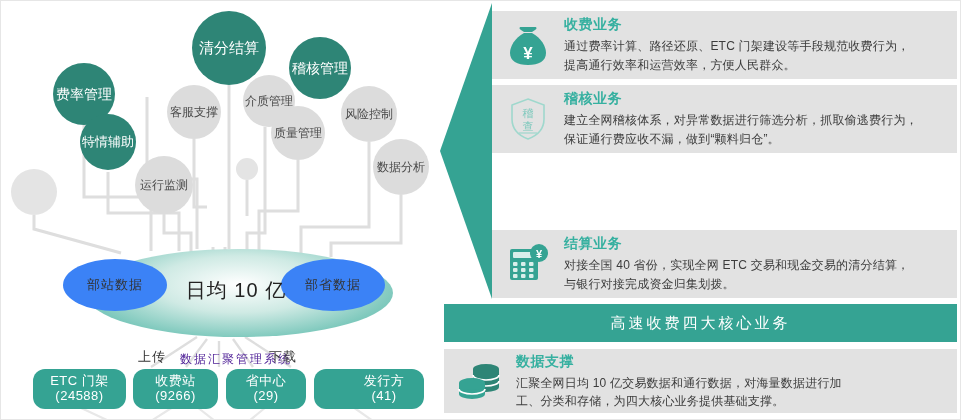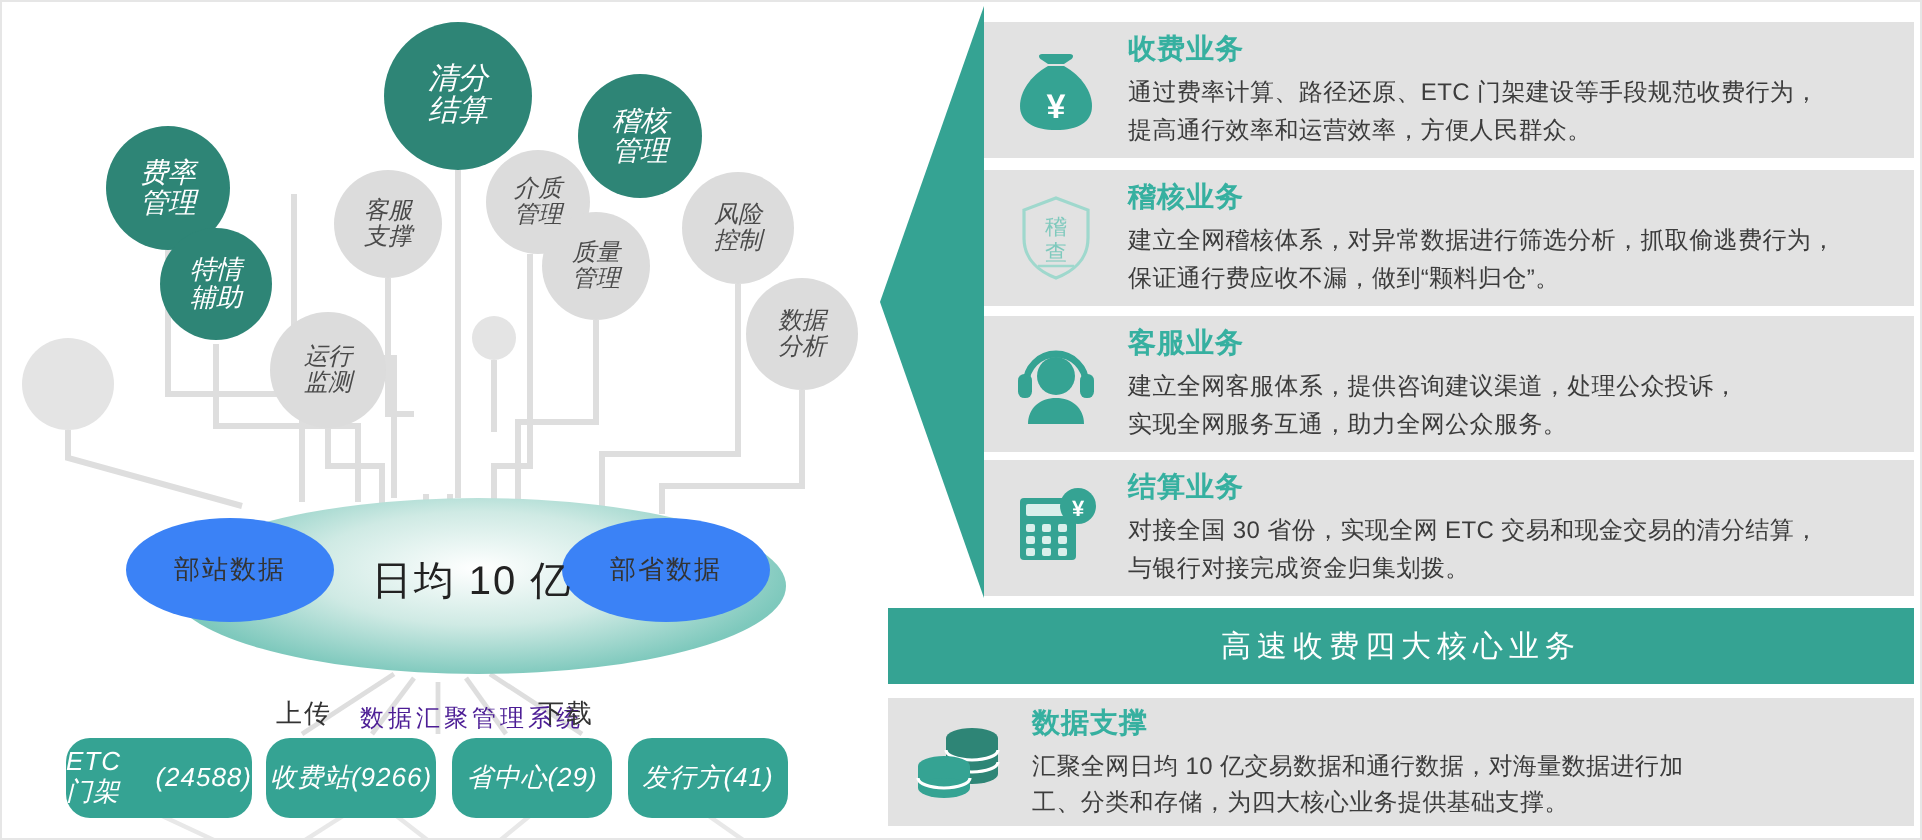--- a/index.html
+++ b/index.html
@@ -16,26 +16,25 @@
 
   
   #tree-panel{
     position:absolute;left:0;top:0;width:460px;height:420px;
   }
   #tree-svg{position:absolute;left:0;top:0;width:460px;height:420px;}
 
   .node{
     position:absolute;
     border-radius:50%;
-    display:flex;flex-direction:column;
+    display:flex;
     align-items:center;justify-content:center;
     line-height:1.06;
     text-align:center;
     box-sizing:border-box;
-    font-style:italic;
   }
   .node.primary{background:#2e8576;color:#ffffff;}
   .node.secondary{background:#dcdcdc;color:#4a4a4a;}
   .node span{display:block;white-space:nowrap;}
 
   .blank-dot{position:absolute;border-radius:50%;background:#e4e4e4;}
 
   
   #hub{
     position:absolute;
@@ -60,23 +59,23 @@
     text-align:center;font-size:12px;color:#4c1d95;letter-spacing:2px;margin-top:45px;
   }
 
   .flow-label{
     position:absolute;font-size:13px;color:#333;letter-spacing:1px;
   }
 
   .pill{
     position:absolute;height:40px;border-radius:12px;
     background:#35a393;color:#ffffff;
-    display:flex;
+    display:flex;flex-direction:column;
     align-items:center;justify-content:center;
-    font-size:13px;line-height:1.15;letter-spacing:.5px;font-style:italic;
+    font-size:13px;line-height:1.15;letter-spacing:.5px;
   }
   .pill span{display:block;}
 
   
   #cards-panel{position:absolute;left:443px;top:0;width:518px;height:420px;}
 
   .card{
     position:absolute;left:48px;width:465px;
     background:#e2e2e2;
     display:flex;align-items:center;
@@ -217,21 +216,21 @@
       <span>(24588)</span>
     </div>
     <div class="pill" style="left:132px;top:368px;width:85px;">
       <span>收费站</span>
       <span>(9266)</span>
     </div>
     <div class="pill" style="left:225px;top:368px;width:80px;">
       <span>省中心</span>
       <span>(29)</span>
     </div>
-    <div class="pill" style="left:313px;top:368px;width:80px;">
+    <div class="pill" style="left:313px;top:368px;width:80px;padding-left:30px;">
       <span>发行方</span>
       <span>(41)</span>
     </div>
   </div>
 
   <div id="cards-panel">
 
     <svg id="arrow" viewBox="0 0 60 300">
       <polygon points="56,2 56,298 4,150" fill="#35a393"></polygon>
     </svg>
@@ -264,38 +263,20 @@
       </div>
       <div class="card-body">
         <div class="card-title">稽核业务</div>
         <div class="card-desc">
           <div>建立全网稽核体系，对异常数据进行筛选分析，抓取偷逃费行为，</div>
           <div>保证通行费应收不漏，做到“颗料归仓”。</div>
         </div>
       </div>
     </div>
 
-    <div class="card" style="top:157px;height:68px;">
-      <div class="card-icon">
-        <svg width="44" height="44" viewBox="0 0 44 44">
-          <path d="M7 22 a15 15 0 0 1 30 0" fill="none" stroke="#35a393" stroke-width="3.4"></path>
-          <rect x="3" y="17" width="7" height="12" rx="3.2" fill="#35a393"></rect>
-          <rect x="34" y="17" width="7" height="12" rx="3.2" fill="#35a393"></rect>
-          <circle cx="22" cy="18" r="9.5" fill="#35a393"></circle>
-          <path d="M8 42 c0-8 6-13 14-13 s14 5 14 13 z" fill="#35a393"></path>
-        </svg>
-      </div>
-      <div class="card-body">
-        <div class="card-title">客服业务</div>
-        <div class="card-desc">
-          <div>建立全网客服体系，提供咨询建议渠道，处理公众投诉，</div>
-          <div>实现全网服务互通，助力全网公众服务。</div>
-        </div>
-      </div>
-    </div>
 
     <div class="card" style="top:229px;height:68px;">
       <div class="card-icon">
         <svg width="44" height="44" viewBox="0 0 44 44">
           <rect x="4" y="7" width="28" height="31" rx="2" fill="#35a393"></rect>
           <rect x="7" y="10" width="22" height="6" rx="1" fill="#d9efeb"></rect>
           <g fill="#d9efeb">
             <rect x="7" y="20" width="4.5" height="4" rx="1"></rect>
             <rect x="15" y="20" width="4.5" height="4" rx="1"></rect>
             <rect x="23" y="20" width="4.5" height="4" rx="1"></rect>
@@ -306,21 +287,21 @@
             <rect x="15" y="32" width="4.5" height="4" rx="1"></rect>
             <rect x="23" y="32" width="4.5" height="4" rx="1"></rect>
           </g>
           <circle cx="33" cy="11" r="9" fill="#35a393"></circle>
           <text x="33" y="16" font-size="11" font-family="'Liberation Sans',sans-serif" fill="#ffffff" text-anchor="middle" font-weight="bold">¥</text>
         </svg>
       </div>
       <div class="card-body">
         <div class="card-title">结算业务</div>
         <div class="card-desc">
-          <div>对接全国 30 省份，实现全网 ETC 交易和现金交易的清分结算，</div>
+          <div>对接全国 40 省份，实现全网 ETC 交易和现金交易的清分结算，</div>
           <div>与银行对接完成资金归集划拨。</div>
         </div>
       </div>
     </div>
 
     <div id="banner">高速收费四大核心业务</div>
 
     <div class="card wide" style="top:348px;height:64px;">
       <div class="card-icon">
         <svg width="48" height="44" viewBox="0 0 48 44">

